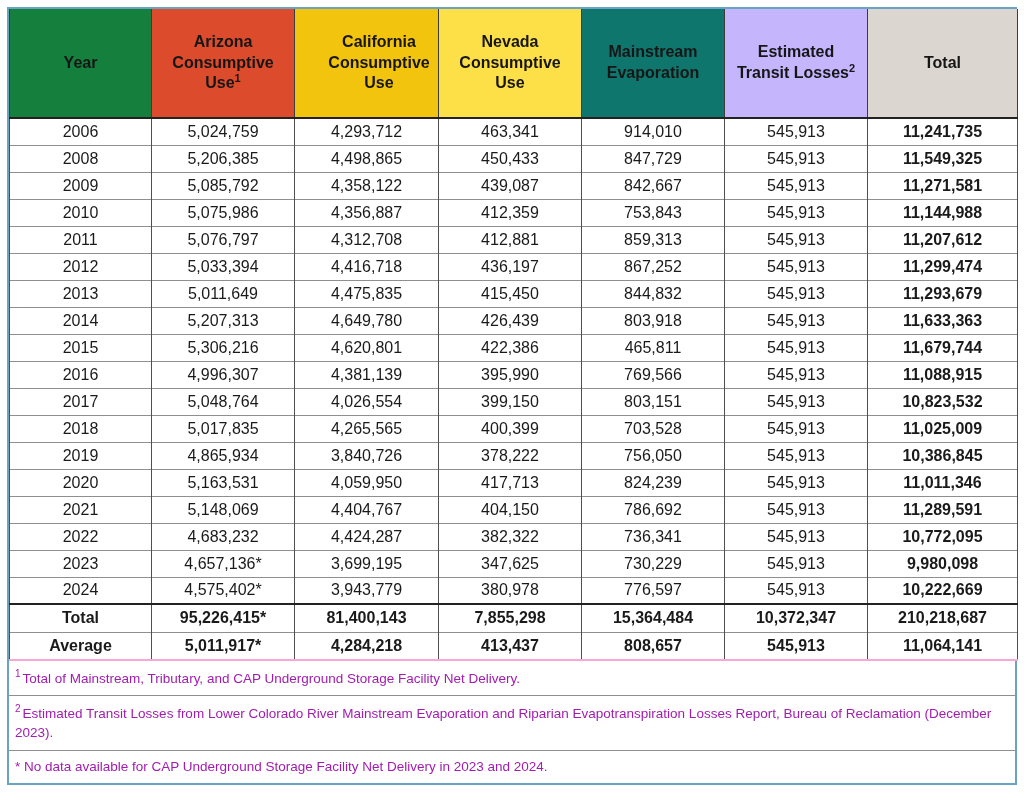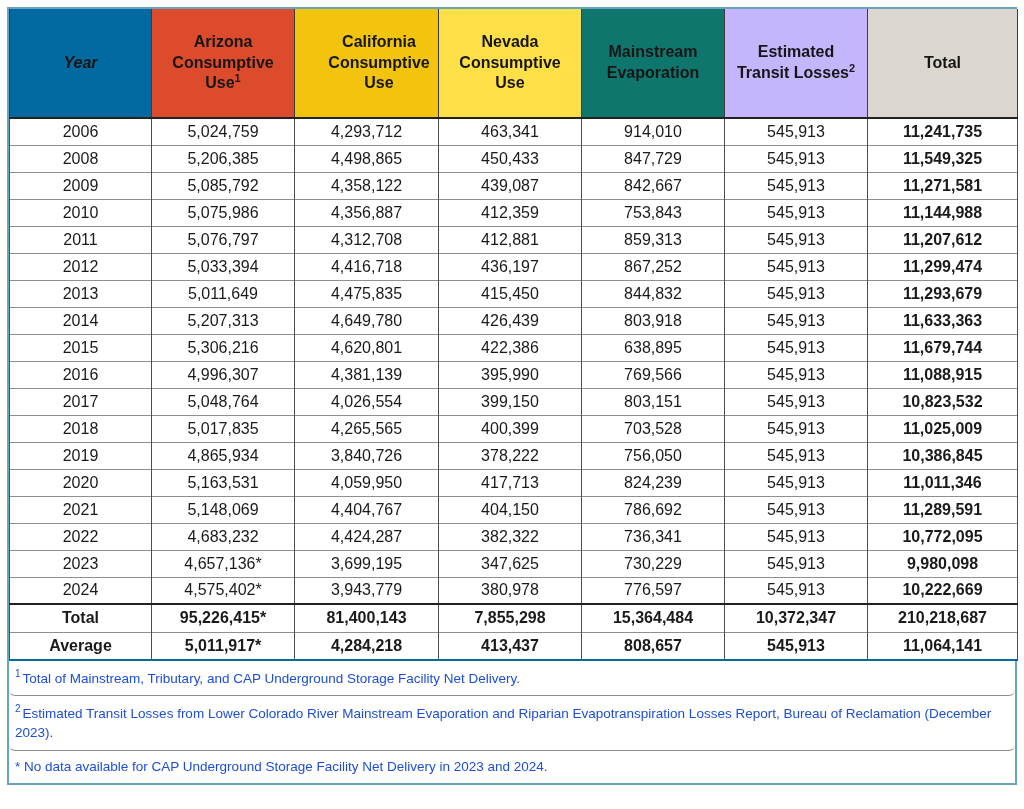--- a/index.html
+++ b/index.html
@@ -65,33 +65,32 @@
   }
   
   table.water-table tbody.summary tr:first-child td {
     border-top: 2px solid #222222;
   }
   table.water-table tbody.summary td {
     height: 28px;
     font-weight: bold;
   }
   table.water-table tbody.summary tr:last-child td {
-    border-bottom: 2px solid #0369a1;
+    border-bottom: 2px solid #f9a8d4;
   }
   
   .footnotes {
     background: #ffffff;
   }
   .footnote {
     font-size: 13.5px;
     line-height: 1.45;
     padding: 6px 8px 7px 6px;
     border-bottom: 1px solid #8f8f8f;
-    color: #1d4ed8;
-    border-radius: 6px;
+    color: #a21caf;
   }
   .footnote:last-child {
     border-bottom: none;
   }
   .footnote sup {
     font-size: 10px;
     margin-right: 2px;
   }
 </style>
 </head>
@@ -104,21 +103,21 @@
           <col style="width: 142px;">
           <col style="width: 143px;">
           <col style="width: 144px;">
           <col style="width: 143px;">
           <col style="width: 143px;">
           <col style="width: 143px;">
           <col style="width: 150px;">
         </colgroup>
       <thead>
           <tr>
-            <th style="background: #0369a1; font-style: italic;"><span>Year</span></th>
+            <th style="background: #15803d;"><span>Year</span></th>
             <th style="background: rgb(220, 75, 43);"><span>Arizona Consumptive Use</span><sup>1</sup></th>
             <th style="background: rgb(242, 196, 13); padding-left: 31px;"><span>California Consumptive Use</span></th>
             <th style="background: #fde047;"><span>Nevada Consumptive Use</span></th>
             <th style="background: #0f766e;"><span>Mainstream Evaporation</span></th>
             <th style="background: #c4b5fd;"><span>Estimated Transit Losses</span><sup>2</sup></th>
             <th style="background: rgb(220, 214, 208);"><span>Total</span></th>
           </tr>
         </thead>
       <tbody class="body">
           <tr>
@@ -191,21 +190,21 @@
             <td>426,439</td>
             <td>803,918</td>
             <td>545,913</td>
             <td class="total-col">11,633,363</td>
           </tr>
           <tr>
             <td>2015</td>
             <td>5,306,216</td>
             <td>4,620,801</td>
             <td>422,386</td>
-            <td>638,895</td>
+            <td>465,811</td>
             <td>545,913</td>
             <td class="total-col">11,679,744</td>
           </tr>
           <tr>
             <td>2016</td>
             <td>4,996,307</td>
             <td>4,381,139</td>
             <td>395,990</td>
             <td>769,566</td>
             <td>545,913</td>

